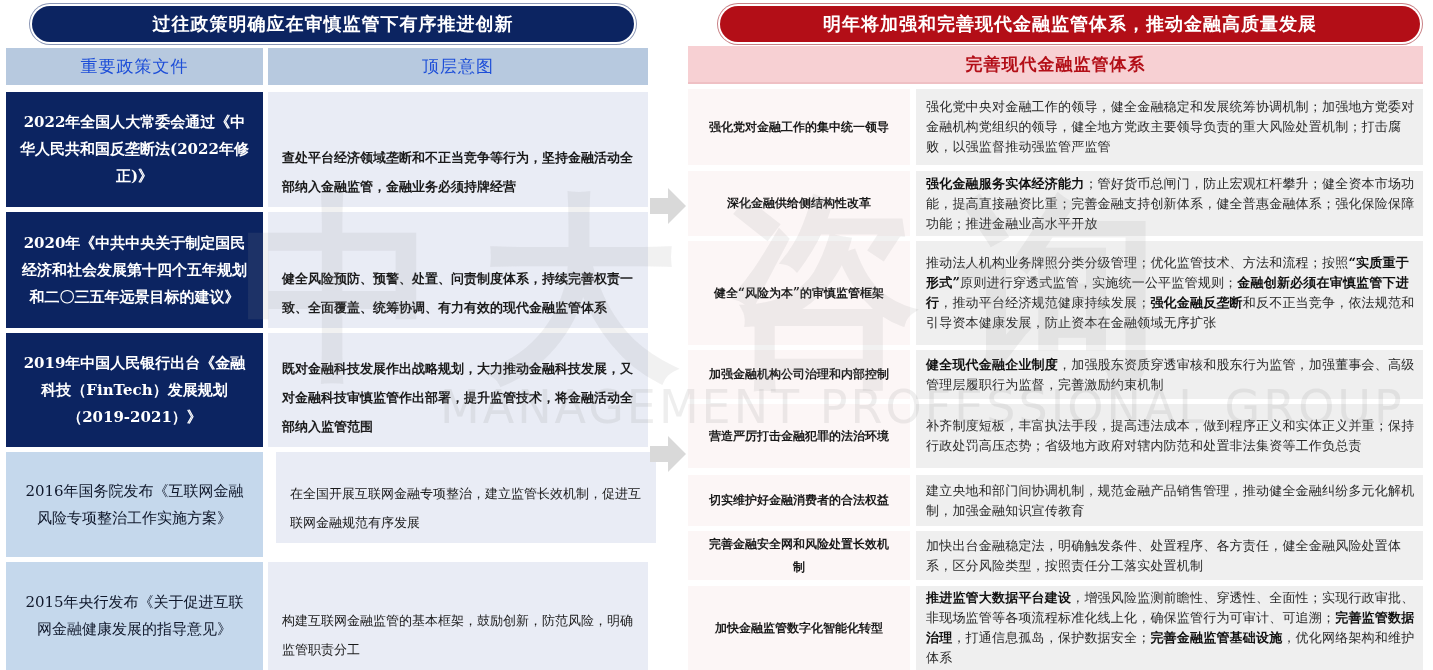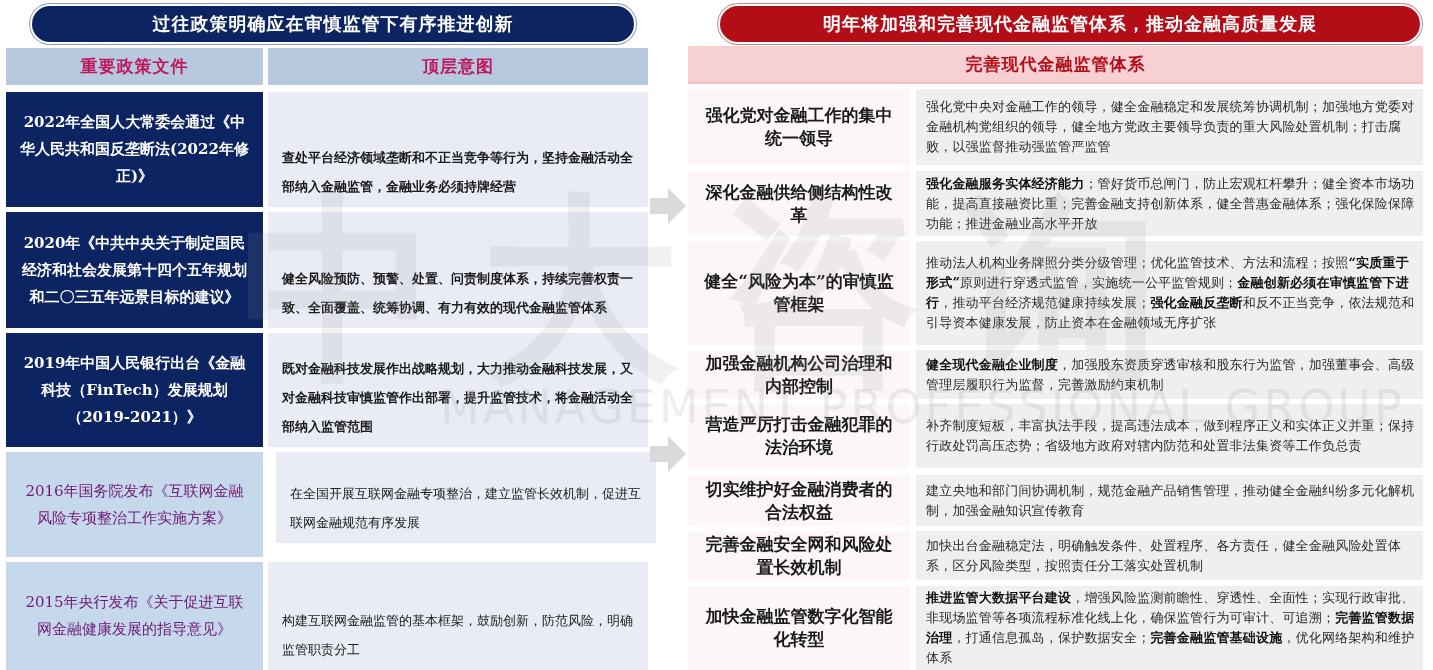--- a/index.html
+++ b/index.html
@@ -23,50 +23,50 @@
     position: absolute; height: 36px; border-radius: 18px;
     display: flex; align-items: center; justify-content: center;
     color: #ffffff; font-weight: bold; font-size: 18px; letter-spacing: 1px;
   }
   .pill.blue { background: #0c2461; box-shadow: 0 0 0 2px #ffffff, 0 0 0 3px #8a96b5; }
   .pill.red { background: #b30e17; box-shadow: 0 0 0 2px #ffffff, 0 0 0 3px #c98085; }
 
   
   .lhead {
     position: absolute; background: #b7c9df; display: flex; align-items: center; justify-content: center;
-    font-size: 17px; font-weight: bold; color: #be185d; letter-spacing: 1px;
+    font-size: 17px; font-weight: normal; color: #1d4ed8; letter-spacing: 1px;
   }
 
   
   .lcell-title {
     position: absolute; display: flex; align-items: center; text-align: center;
     padding: 6px 12px; font-size: 15px; line-height: 27px; font-weight: bold;
   }
   .lcell-title.dark { background: #0c2461; color: #ffffff; }
-  .lcell-title.light { background: #c5d8ec; color: #701a75; font-weight: normal; }
+  .lcell-title.light { background: #c5d8ec; color: #0f172a; font-weight: normal; }
   .lcell-body {
     position: absolute; background: #e9ecf5; display: flex; align-items: flex-end;
     padding: 6px 12px 6px 14px; font-size: 13px; line-height: 29px; color: #1a1a1a; font-weight: bold;
   }
   .lcell-body.light { font-weight: normal; }
 
   
   .arrow { position: absolute; width: 40px; height: 40px; }
 
   
   .rsub {
     position: absolute; background: #f7d0d3; display: flex; align-items: center; justify-content: center;
     color: #b30e17; font-size: 17px; font-weight: bold; letter-spacing: 1px;
     border-bottom: 2px solid #efc0c4;
   }
 
   
   .rlabel {
     position: absolute; background: #fcf6f6; display: flex; align-items: center; justify-content: center;
-    text-align: center; padding: 0 16px; font-size: 17px; line-height: 23px; font-weight: bold; color: #1a1a1a;
+    text-align: center; padding: 0 16px; font-size: 12px; line-height: 23px; font-weight: bold; color: #1a1a1a;
   }
   .rbody {
     position: absolute; background: #efefef; display: flex; align-items: center;
     padding: 2px 8px 2px 10px; font-size: 13px; line-height: 20px; color: #2a2a2a; letter-spacing: 0.2px;
   }
   .rbody b { font-weight: bold; color: #111; }
 </style>
 </head>
 <body>
 

